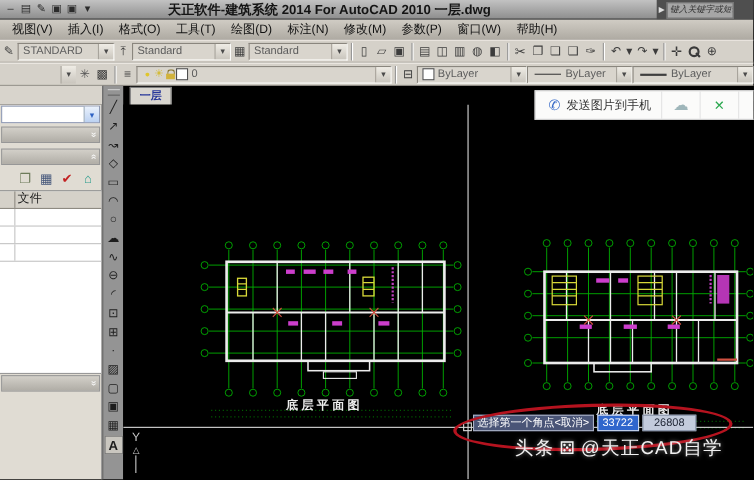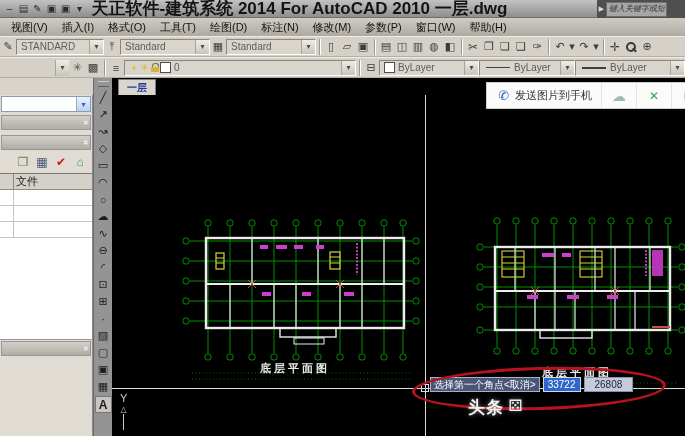--- a/index.html
+++ b/index.html
@@ -7,21 +7,21 @@
        font-family:"Liberation Sans","DejaVu Sans",sans-serif;cursor:default}
   .abs{position:absolute}
   .ic{display:inline-flex;align-items:center;justify-content:center;width:16px;height:16px;
       font-size:11px;color:#3c3c3c;flex:none}
 
   
   #titlebar{left:0;top:0;width:685px;height:18px;background:linear-gradient(#c2c2c2,#8e8e8e);
             border-bottom:1px solid #6f6f6f;box-sizing:border-box;display:flex;align-items:center}
   #qat{display:flex;align-items:center;padding-left:3px;gap:1px}
   #qat .ic{width:13px;height:14px;font-size:10px;color:#2b2b2b}
-  #title-text{position:absolute;left:0;right:86px;text-align:center;font-size:17px;font-weight:bold;
+  #title-text{position:absolute;left:0;right:86px;text-align:center;font-size:12px;font-weight:bold;
               color:#141414;line-height:18px;white-space:nowrap}
   #search-area{position:absolute;right:0;top:0;width:88px;height:18px;background:#4f4f4f;
                display:flex;align-items:center}
   #search-arrow{color:#e0e0e0;font-size:7px;width:9px;text-align:center}
   #search-input{flex:1;height:13px;background:#a6a6a6;border:1px solid #6d6d6d;font-style:italic;
                 font-size:8px;color:#333;line-height:12px;padding-left:2px;margin-right:18px;
                 white-space:nowrap;overflow:hidden}
 
   
   #menubar{left:0;top:18px;width:685px;height:18px;background:linear-gradient(#d0ccc4,#aeaaa2);
@@ -115,22 +115,22 @@
   #label-right{left:430px;top:270px}
   #ch-v{left:313px;top:0;width:1px;height:341px;background:#d9d9d9;z-index:2}
   #ch-h{left:0;top:293px;width:573px;height:1px;background:#d9d9d9;z-index:2}
   #pickbox{left:309px;top:289px;width:8px;height:8px;border:1px solid #d9d9d9;box-sizing:border-box;z-index:2}
   #prompt{left:318px;top:282px;height:15px;display:flex;gap:3px;z-index:5}
   #prompt-text{background:#4a5577;border:1px solid #a8b0c4;color:#fff;font-size:10px;line-height:13px;padding:0 3px;white-space:nowrap}
   #coord-x{background:#2f66cc;border:1px solid #cfd8ea;color:#fff;font-size:10px;line-height:13px;padding:0 4px}
   #coord-y{background:#c3cbdc;border:1px solid #8893a8;color:#1d2433;font-size:10px;line-height:13px;padding:0 10px}
   #red-ellipse{left:300px;top:272px;width:248px;height:37px;border:3px solid #b5131f;border-radius:50%;
                transform:rotate(-1.5deg);z-index:6}
-  #watermark{left:356px;top:301px;display:flex;align-items:flex-start;gap:3px;color:#f1f1f1;font-size:17px;
-             font-weight:bold;letter-spacing:1px;z-index:7;text-shadow:0 0 4px rgba(255,255,255,.5);white-space:nowrap}
+  #watermark{left:356px;top:301px;display:flex;align-items:center;gap:3px;color:#f1f1f1;font-size:17px;
+             font-weight:normal;letter-spacing:1px;z-index:7;text-shadow:0 0 4px rgba(255,255,255,.5);white-space:nowrap}
   [data-name="dice-icon"]{color:#f3f3f3;font-size:16px;width:18px;height:18px}
   #ucs{left:8px;top:298px;display:flex;flex-direction:column;align-items:center;color:#c9c9c9;z-index:2}
   #ucs .ucs-y{font-size:11px;line-height:11px}
   #ucs .ucs-head{font-size:8px;line-height:8px;margin-top:2px}
   #ucs .ucs-stem{width:1px;height:16px;background:#c9c9c9}
 </style>
 </head>
 <body>
 
 <div id="titlebar" class="abs" data-name="title-bar">
@@ -472,20 +472,21 @@
   <div id="prompt" class="abs" data-name="dynamic-input-tooltip">
     <span id="prompt-text" data-name="command-prompt-text">选择第一个角点&lt;取消&gt;</span>
     <span id="coord-x" data-name="coord-x-field">33722</span>
     <span id="coord-y" data-name="coord-y-field">26808</span>
   </div>
   <div id="red-ellipse" class="abs" data-name="red-annotation-ellipse"></div>
 
   <div id="watermark" class="abs" data-name="watermark">
     <span data-name="watermark-prefix">头条</span>
     <span class="ic" data-name="dice-icon">⚄</span>
+    <span data-name="watermark-suffix">@天正CAD自学</span>
   </div>
 
   <div id="ucs" class="abs" data-name="ucs-icon">
     <span class="ucs-y" data-name="ucs-y-label">Y</span>
     <span class="ucs-head" data-name="ucs-arrow-head">△</span>
     <span class="ucs-stem" data-name="ucs-arrow-stem"></span>
   </div>
 </div>
 
 </body></html>

